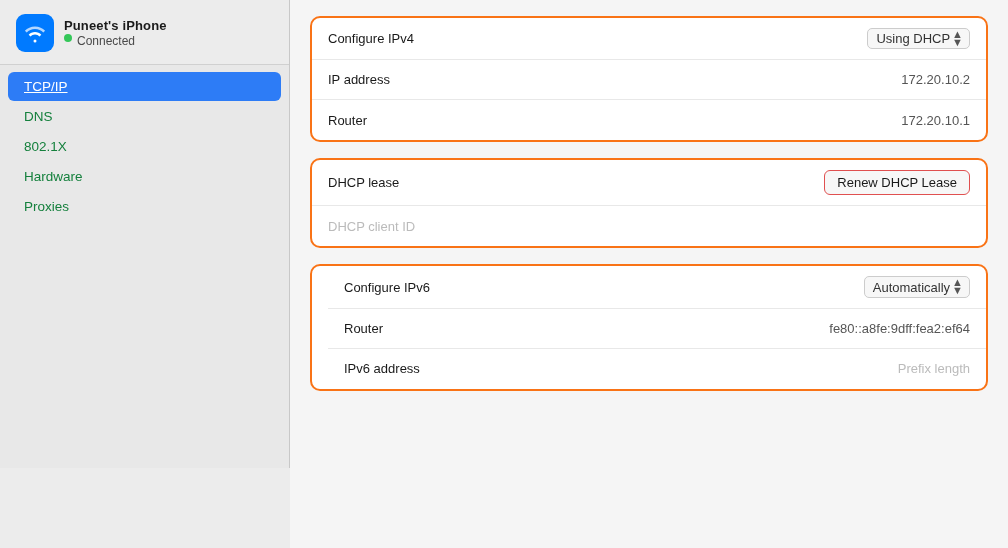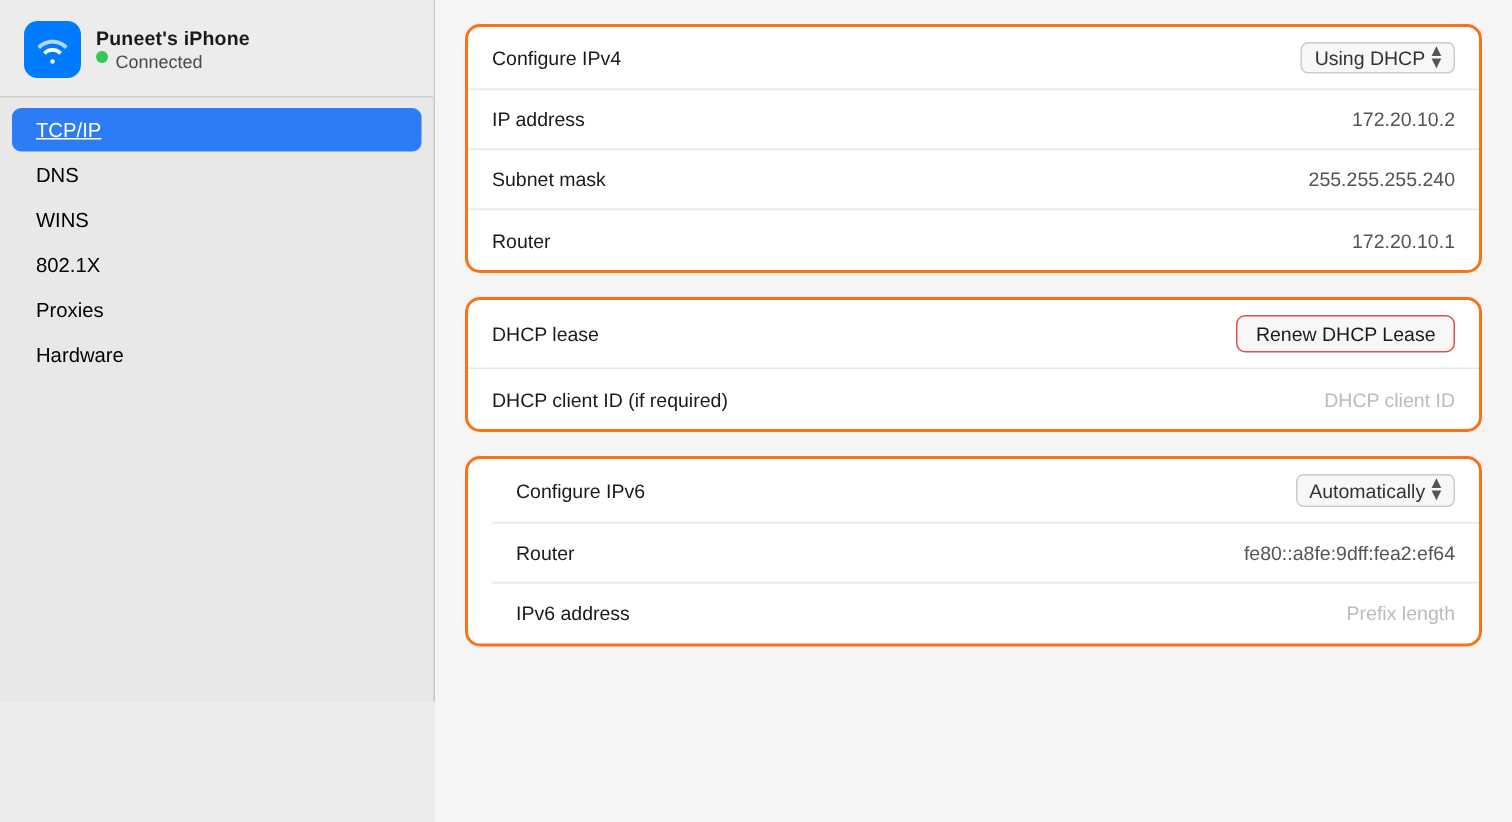--- a/index.html
+++ b/index.html
@@ -83,21 +83,21 @@
 
     .sidebar-nav {
       flex: 1;
       padding: 6px 0;
       overflow-y: auto;
     }
 
     .nav-item {
       padding: 7px 16px;
       font-size: 13.5px;
-      color: #000000;
+      color: #15803d;
       cursor: pointer;
       border-radius: 6px;
       margin: 1px 8px;
     }
 
     .nav-item.active {
       background: #2d7cf6;
       color: #ffffff;
       border-radius: 6px;
       text-decoration: underline;
@@ -207,30 +207,27 @@
   </div>
 
   <nav class="sidebar-nav">
     <div class="nav-item active">
       <span>TCP/IP</span>
     </div>
     <div class="nav-item">
       <span>DNS</span>
     </div>
     <div class="nav-item">
-      <span>WINS</span>
-    </div>
-    <div class="nav-item">
       <span>802.1X</span>
     </div>
     <div class="nav-item">
+      <span>Hardware</span>
+    </div>
+    <div class="nav-item">
       <span>Proxies</span>
-    </div>
-    <div class="nav-item">
-      <span>Hardware</span>
     </div>
   </nav>
 </aside>
 
 <main class="main-content">
 
   <div class="settings-section">
     <div class="settings-row">
       <span class="row-label">Configure IPv4</span>
       <div class="select-control">
@@ -239,36 +236,31 @@
           <span>▲</span>
           <span>▼</span>
         </span>
       </div>
     </div>
     <div class="settings-row">
       <span class="row-label">IP address</span>
       <span class="row-value">172.20.10.2</span>
     </div>
     <div class="settings-row">
-      <span class="row-label">Subnet mask</span>
-      <span class="row-value">255.255.255.240</span>
-    </div>
-    <div class="settings-row">
       <span class="row-label">Router</span>
       <span class="row-value">172.20.10.1</span>
     </div>
   </div>
 
   <div class="settings-section">
     <div class="settings-row">
       <span class="row-label">DHCP lease</span>
       <button class="renew-button">Renew DHCP Lease</button>
     </div>
     <div class="settings-row">
-      <span class="row-label">DHCP client ID (if required)</span>
       <span class="row-value placeholder">DHCP client ID</span>
     </div>
   </div>
 
   <div class="settings-section">
     <div class="settings-row">
       <span class="row-label">Configure IPv6</span>
       <div class="select-control">
         <span>Automatically</span>
         <span class="select-chevron">

